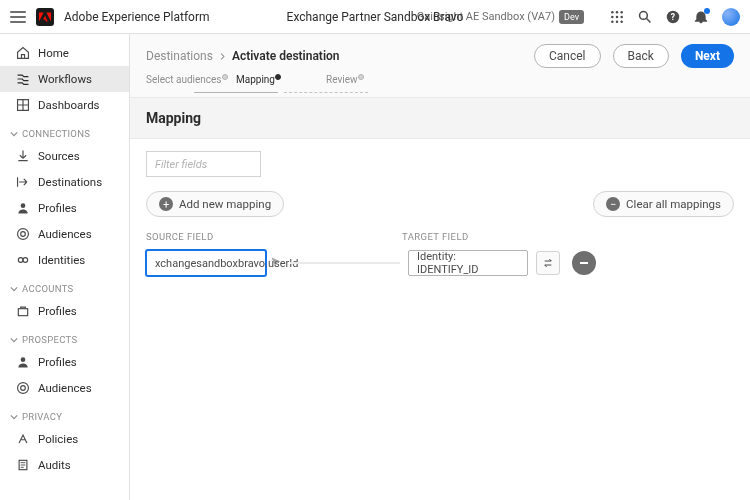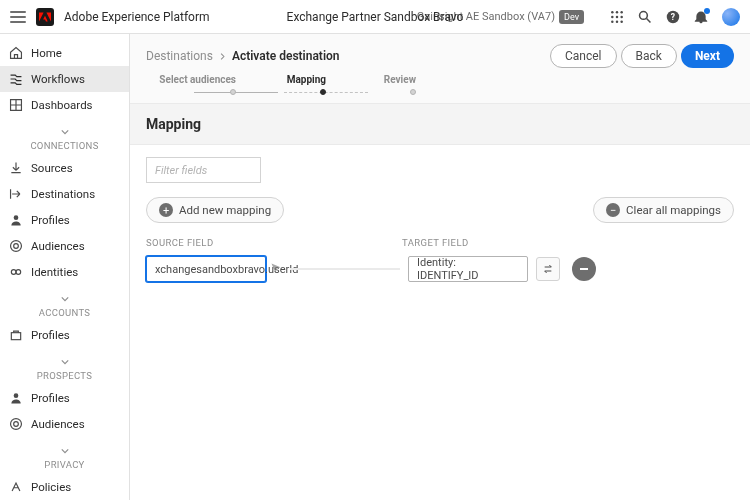--- a/index.html
+++ b/index.html
@@ -16,37 +16,37 @@
   .sandbox-name { color: #6e6e6e; font-size: 11px; }
   .dev-badge { background: #6e6e6e; color: #fff; font-size: 9px; padding: 2px 5px; border-radius: 3px; }
   .top-icon { width: 14px; height: 14px; display: inline-flex; align-items: center; justify-content: center; cursor: pointer; }
   .top-icons { display: flex; align-items: center; gap: 14px; margin-left: 16px; }
   .top-icon svg { width: 14px; height: 14px; }
   .bell-wrap { position: relative; }
   .bell-dot { position: absolute; top: -2px; right: -2px; width: 6px; height: 6px; background: #1473e6; border-radius: 50%; }
   .avatar { width: 18px; height: 18px; border-radius: 50%; background: radial-gradient(circle at 30% 30%, #8ab4f8, #1473e6); }
   .body { display: flex; flex: 1; overflow: hidden; }
   .sidebar { width: 130px; border-right: 1px solid #e1e1e1; overflow-y: auto; padding-top: 6px; }
-  .nav-item { display: flex; align-items: center; gap: 8px; padding: 6px 9px; font-size: 11.5px; color: #2c2c2c; cursor: pointer; }
+  .nav-item { display: flex; align-items: center; gap: 8px; padding: 6px 16px; font-size: 11.5px; color: #2c2c2c; cursor: pointer; }
   .nav-item.active { background: #eaeaea; }
   .nav-item .nav-icon { width: 14px; height: 14px; display: inline-flex; align-items: center; justify-content: center; flex-shrink: 0; }
-  .nav-section { display: flex; align-items: center; gap: 4px; padding: 10px 10px 4px; font-size: 9.5px; color: #8e8e8e; letter-spacing: 0.3px; cursor: pointer; text-transform: uppercase; flex-direction: column; }
+  .nav-section { display: flex; align-items: center; gap: 4px; padding: 10px 10px 4px; font-size: 9.5px; color: #8e8e8e; letter-spacing: 0.3px; cursor: pointer; text-transform: uppercase; }
   .nav-section .chev { width: 8px; height: 8px; }
   .main { flex: 1; display: flex; flex-direction: column; overflow: hidden; background: #fafafa; }
   .header { display: flex; align-items: center; padding: 10px 16px 4px; }
   .breadcrumb { display: flex; align-items: center; gap: 6px; font-size: 12px; }
   .breadcrumb .crumb-0 { color: #8e8e8e; cursor: pointer; }
   .breadcrumb .crumb-1 { color: #2c2c2c; font-weight: 600; }
   .chev-sep svg { width: 7px; height: 7px; }
-  .header-buttons { margin-left: auto; display: flex; gap: 4px; }
+  .header-buttons { margin-left: auto; display: flex; gap: 12px; }
   .btn { height: 24px; padding: 0 14px; border-radius: 12px; font-size: 12px; display: inline-flex; align-items: center; cursor: pointer; border: none; }
   .btn-secondary { background: #fff; border: 1px solid #b3b3b3; color: #4b4b4b; }
   .btn-primary { background: #1473e6; color: #fff; font-weight: 700; }
   .stepper { display: flex; align-items: flex-start; gap: 0; padding: 2px 16px 8px; position: relative; }
-  .step { display: flex; flex-direction: column; align-items: flex-end; width: 90px; position: relative; font-weight: bold; }
+  .step { display: flex; flex-direction: row; align-items: flex-start; width: 90px; position: relative; }
   .step-label { font-size: 10px; color: #8e8e8e; margin-bottom: 4px; white-space: nowrap; }
   .step-label.active { color: #2c2c2c; }
   .step-dot { width: 6px; height: 6px; border-radius: 50%; background: #d3d3d3; border: 1px solid #b3b3b3; z-index: 1; }
   .step-dot.active { background: #2c2c2c; border-color: #2c2c2c; }
   .step-line { position: absolute; top: 18px; height: 1px; width: 84px; left: 48px; }
   .step-line.solid { border-top: 1px solid #b3b3b3; }
   .step-line.dashed { border-top: 1px dashed #c3c3c3; }
   .section-title { background: #f4f4f4; padding: 12px 16px; font-size: 14px; font-weight: 700; color: #2c2c2c; border-top: 1px solid #eaeaea; border-bottom: 1px solid #eaeaea; }
   .content { padding: 12px 16px; background: #fff; flex: 1; overflow: auto; }
   .filter-input { width: 115px; height: 26px; padding: 0 8px; border: 1px solid #d3d3d3; font-size: 11px; font-style: italic; color: #8e8e8e; }

